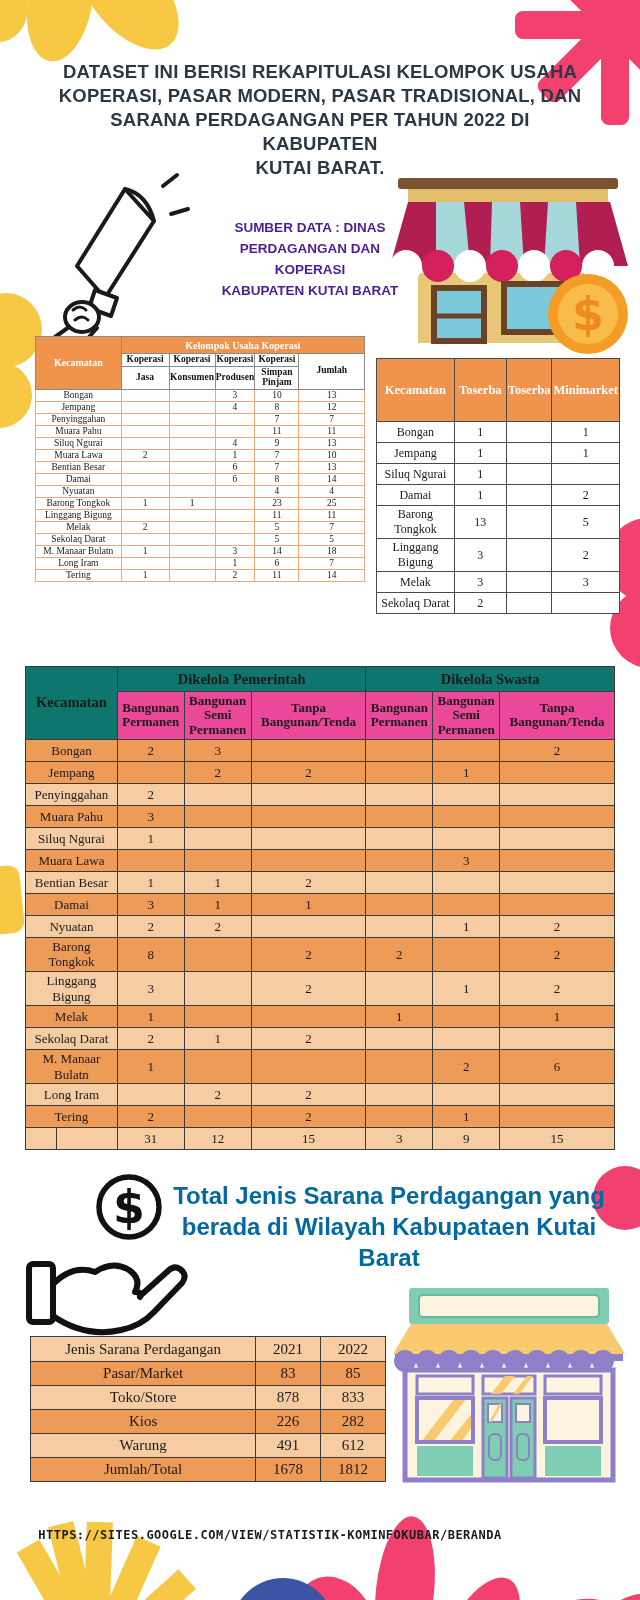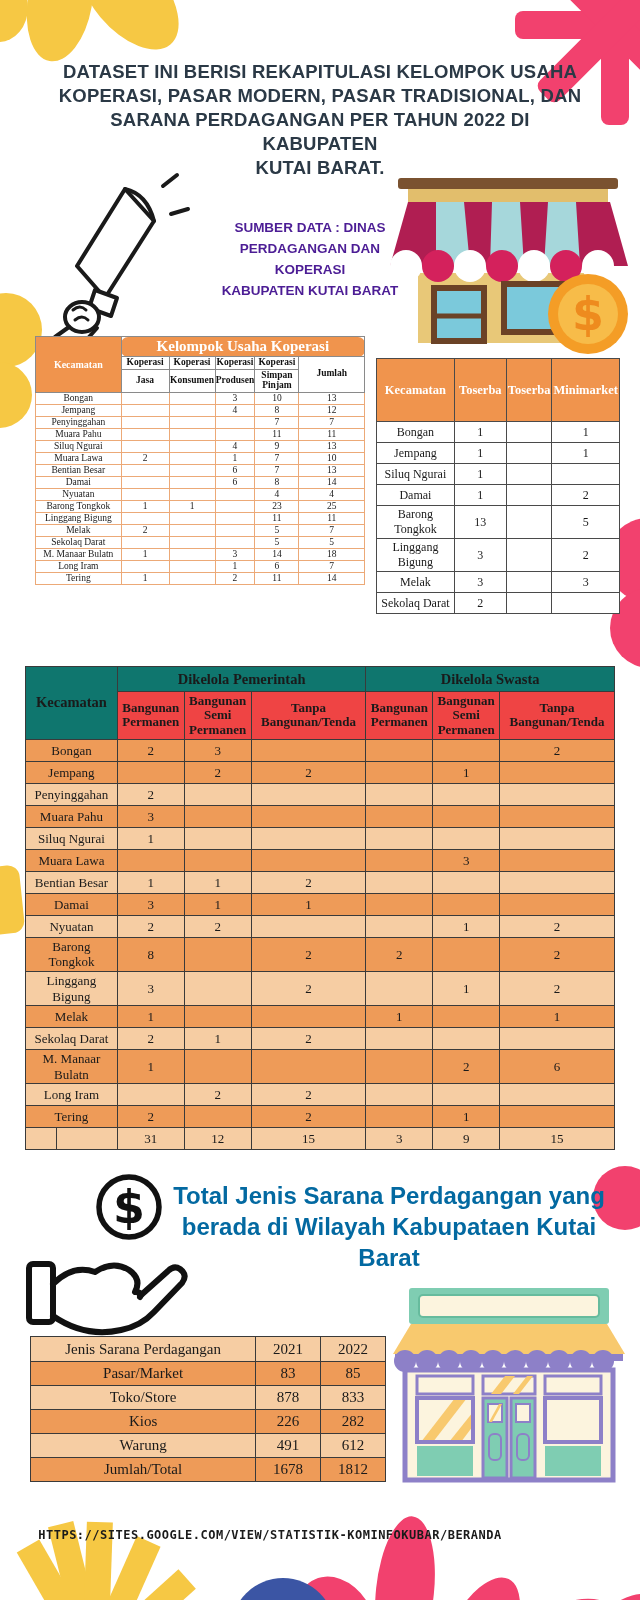--- a/index.html
+++ b/index.html
@@ -21,32 +21,32 @@
   .footer-url{position:absolute;top:1528px;left:0;width:540px;z-index:1;text-align:center;
               font-family:"DejaVu Sans Mono",monospace;font-weight:bold;font-size:12px;letter-spacing:.5px;color:#1a1a1a;}
   
   table{border-collapse:collapse;z-index:1;position:absolute;background:transparent;}
   th,td{font-family:"Liberation Serif",serif;}
   
   .t1{left:35px;top:336px;width:330px;font-size:10px;border:1px solid #C97B3E;}
   .t1 th{border:1px solid #8a8a8a;}
   .t1 td{border:1px solid #ECA977;text-align:center;height:11px;line-height:1;padding:0 1px;font-size:9.5px;}
   .t1 .orange{background:#F0944D;color:#fff;font-weight:bold;}
-  .t1 .group{height:14px;font-size:15px;border-radius:7px;}
+  .t1 .group{height:14px;font-size:10px;}
   .t1 .kec{font-size:10px;}
   .t1 .wsub{background:#fff;color:#111;font-weight:bold;font-size:9.5px;line-height:1.05;padding:1px 0;}
   
   .t2{left:376px;top:358px;width:244px;font-size:12px;}
   .t2 th{background:#F0944D;color:#fff;font-weight:bold;border:1px solid #4a4a4a;height:62px;font-size:12.5px;padding:0 1px;}
   .t2 td{border:1px solid #4a4a4a;background:#fff;text-align:center;padding:1px 2px;height:18px;font-size:12px;}
   
   .tp{left:25px;top:666px;width:590px;font-size:13px;}
   .tp th,.tp td{border:1px solid #3a3a3a;text-align:center;}
   .tp .ghead{background:#0f766e;font-weight:bold;font-size:14.5px;height:22px;padding:1px 2px;}
-  .tp .shead{background:#ef4444;font-weight:bold;font-size:13px;line-height:1.1;padding:2px 1px;}
+  .tp .shead{background:#ec4899;font-weight:bold;font-size:13px;line-height:1.1;padding:2px 1px;}
   .tp td{height:19px;font-size:13px;line-height:1.2;padding:1px 2px;}
   .tp tr.dark td{background:#EE9B58;}
   .tp tr.light td{background:#F6CDA3;}
   
   .ts{left:30px;top:1336px;width:356px;font-size:15px;}
   .ts th{background:#F6CDA3;border:1px solid #3a3a3a;font-weight:normal;font-size:15px;padding:2px 3px;height:20px;}
   .ts td{border:1px solid #3a3a3a;text-align:center;font-size:15px;padding:2px 3px;height:19px;}
   .ts tr.dark td{background:#EE9B58;}
   .ts tr.light td{background:#F6CDA3;}
   svg{position:absolute;z-index:1;overflow:visible;}

